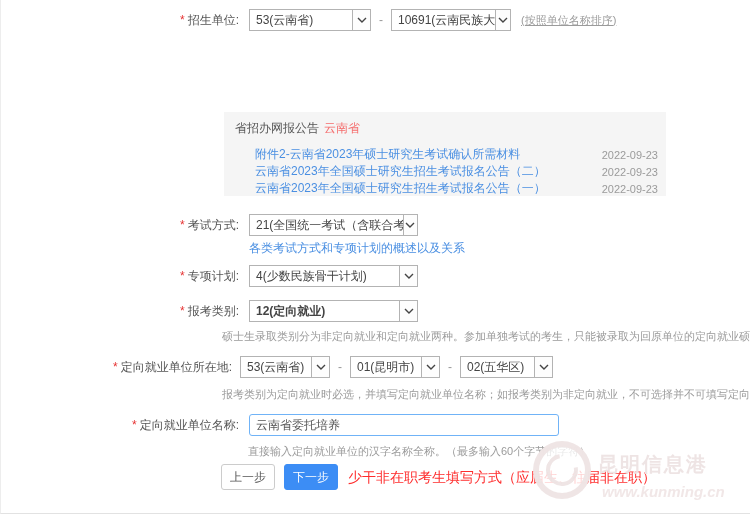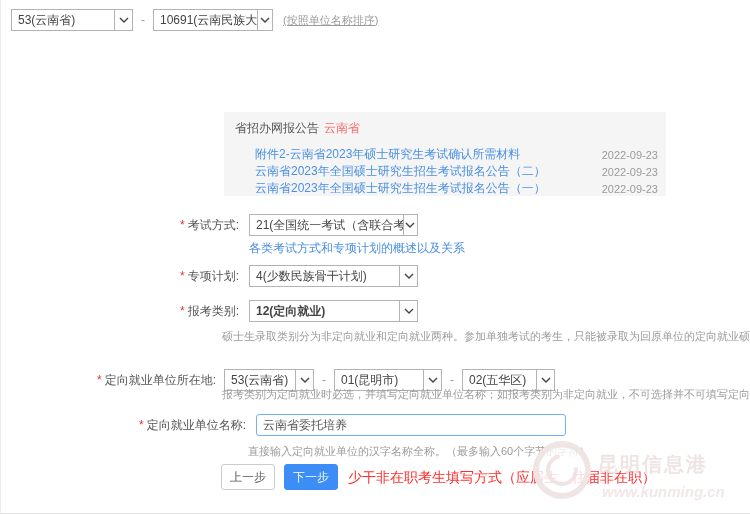--- a/index.html
+++ b/index.html
@@ -66,20 +66,21 @@
            color:rgba(237,227,227,.95);white-space:nowrap;}
   .wm-url{position:absolute;left:601px;top:483px;font-size:15px;font-weight:bold;font-style:italic;
           color:rgba(240,230,230,.95);white-space:nowrap;}
 </style>
 </head>
 <body>
 
 <div class="page">
 
   <div class="row" style="top:8px;">
+    <div class="lbl"><span class="star">*</span><span>招生单位:</span></div>
     <div class="sel" style="width:122px;">
       <span class="txt">53(云南省)</span>
       <span class="arr">
           <svg width="10" height="6">
             <polyline points="1,1 5,5 9,1" fill="none" stroke="#444" stroke-width="1.4"></polyline>
           </svg>
         </span>
     </div>
     <span class="dash">-</span>
     <div class="sel" style="width:120px;">
@@ -145,52 +146,52 @@
       <span class="txt">12(定向就业)</span>
       <span class="arr">
           <svg width="10" height="6">
             <polyline points="1,1 5,5 9,1" fill="none" stroke="#444" stroke-width="1.4"></polyline>
           </svg>
         </span>
     </div>
   </div>
   <div class="hint" style="left:221px;top:329px;">硕士生录取类别分为非定向就业和定向就业两种。参加单独考试的考生，只能被录取为回原单位的定向就业硕士研究生。</div>
 
-  <div class="row" style="top:368px;">
+  <div class="row" style="top:355px;padding-left:16px;">
     <div class="lbl lbl-loc"><span class="star">*</span><span>定向就业单位所在地:</span></div>
     <div class="sel" style="width:90px;margin-left:8px;">
       <span class="txt">53(云南省)</span>
       <span class="arr">
           <svg width="10" height="6">
             <polyline points="1,1 5,5 9,1" fill="none" stroke="#444" stroke-width="1.4"></polyline>
           </svg>
         </span>
     </div>
     <span class="dash">-</span>
-    <div class="sel" style="width:108px;text-align:center;">
+    <div class="sel" style="width:90px;text-align:center;">
       <span class="txt">01(昆明市)</span>
       <span class="arr">
           <svg width="10" height="6">
             <polyline points="1,1 5,5 9,1" fill="none" stroke="#444" stroke-width="1.4"></polyline>
           </svg>
         </span>
     </div>
     <span class="dash">-</span>
     <div class="sel" style="width:93px;">
       <span class="txt">02(五华区)</span>
       <span class="arr">
           <svg width="10" height="6">
             <polyline points="1,1 5,5 9,1" fill="none" stroke="#444" stroke-width="1.4"></polyline>
           </svg>
         </span>
     </div>
   </div>
   <div class="hint" style="left:221px;top:387px;">报考类别为定向就业时必选，并填写定向就业单位名称；如报考类别为非定向就业，不可选择并不可填写定向就业单位名称。</div>
 
-  <div class="row" style="top:413px;margin-left:7px;">
+  <div class="row" style="top:413px;">
     <div class="lbl"><span class="star">*</span><span>定向就业单位名称:</span></div>
     <input class="tinput" type="text" value="云南省委托培养" style="">
   </div>
   <div class="hint" style="left:247px;top:444px;">直接输入定向就业单位的汉字名称全称。（最多输入60个字节的字符）</div>
 
   <div class="btnrow">
     <button class="btn btn-prev">上一步</button>
     <button class="btn btn-next">下一步</button>
   </div>
   <div class="red-note">少干非在职考生填写方式（应届生、往届非在职）</div>

